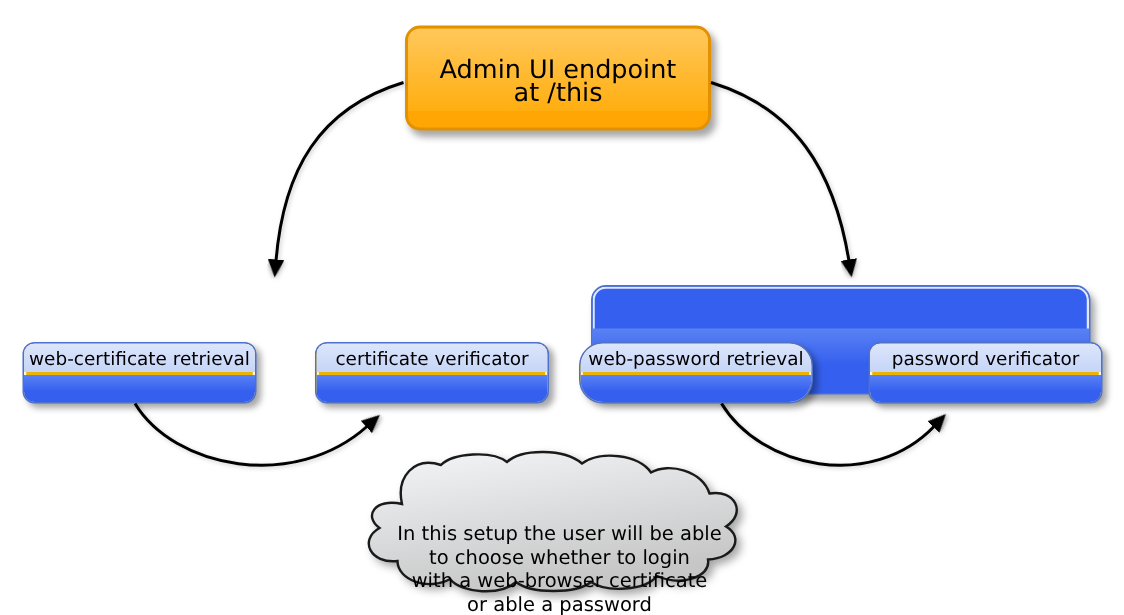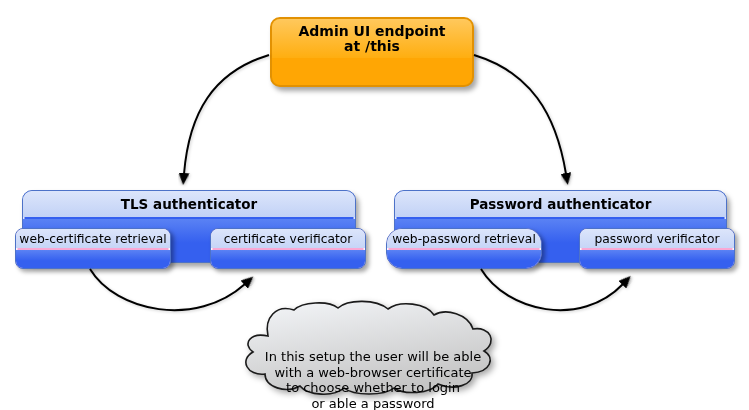--- a/index.html
+++ b/index.html
@@ -17,23 +17,23 @@
     border:2px solid #E29102;
     border-radius:10px;
     overflow:hidden;
     box-shadow:3px 4px 5px rgba(0,0,0,0.35);
     background:#FFA604;
   }
   .endpoint .ep-top{
     height:34px;
     background:linear-gradient(180deg,#FFC85C 0%,#FFAE10 100%);
     text-align:center;
-    padding-top:5px;
-    font-weight:bold;
-    font-size:14px;
+    padding-top:21px;
+    font-weight:normal;
+    font-size:17px;
     line-height:15px;
   }
   
   .authbox{
     position:absolute;
     border:1.5px solid #4D72C8;
     border-radius:10px;
     overflow:hidden;
     background:#3560EF;
     box-shadow:inset 0 0 0 1.5px rgba(255,255,255,0.85), 3px 4px 5px rgba(0,0,0,0.35);
@@ -52,21 +52,21 @@
     background:linear-gradient(180deg,#5A82F4 0%,#3560EF 55%);
   }
   
   .subbox{
     position:absolute;
     height:39px;
     width:154px;
     border:1.5px solid #4D72C8;
     border-radius:8px;
     overflow:hidden;
-    background:#f9a8d4;
+    background:#eab308;
     box-shadow:inset 0 0 0 1.5px rgba(255,255,255,0.9), 3px 3px 4px rgba(0,0,0,0.35);
   }
   .subbox .label{
     height:19px;
     background:linear-gradient(180deg,#DCE5FB 0%,#C6D5F7 100%);
     font-size:12.3px;
     text-align:center;
     line-height:20px;
     white-space:nowrap;
   }
@@ -95,27 +95,22 @@
 
 <div id="canvas">
 
   <div class="endpoint" style="left:270px;top:17px;width:200px;height:66px;">
     <div class="ep-top">
       <div>Admin UI endpoint</div>
       <div>at /this</div>
     </div>
   </div>
 
-  <div class="authbox" style="left:22px;top:190px;width:332px;height:71px;">
-    <div class="title">TLS authenticator</div>
-    <div class="band"></div>
-  </div>
 
   <div class="authbox" style="left:394px;top:190px;width:331px;height:71px;">
-    <div class="title">Password authenticator</div>
     <div class="band"></div>
   </div>
 
   <div class="subbox" style="left:15px;top:228px;">
     <div class="label">web-certificate retrieval</div>
     <div class="band"></div>
   </div>
 
   <div class="subbox" style="left:210px;top:228px;">
     <div class="label">certificate verificator</div>
@@ -150,22 +145,22 @@
              C 254,78 260,64 248,57
              C 262,48 254,32 237,35
              C 232,20 210,14 198,21
              C 190,9 164,6 152,15
              C 140,5 112,5 102,14
              C 92,6 66,8 58,16
              C 40,10 28,24 32,42 Z" fill="url(#cloudGrad)" stroke="#1A1A1A" stroke-width="1.6"></path>
   </svg>
   <div class="cloud-text">
     <div>In this setup the user will be able</div>
+    <div>to choose whether to login</div>
     <div>with a web-browser certificate</div>
-    <div>to choose whether to login</div>
     <div>or able a password</div>
   </div>
 
   <svg id="arrow-layer" width="749" height="410" viewBox="0 0 749 410">
     <defs>
       <marker id="ah" markerUnits="userSpaceOnUse" markerWidth="13" markerHeight="11" refX="1" refY="5.5" orient="auto">
         <path d="M0,0 L12,5.5 L0,11 Z" fill="#000"></path>
       </marker>
     </defs>
     <path d="M 269,55 C 213,72 189,113 184,174" fill="none" stroke="#000" stroke-width="2" marker-end="url(#ah)"></path>

